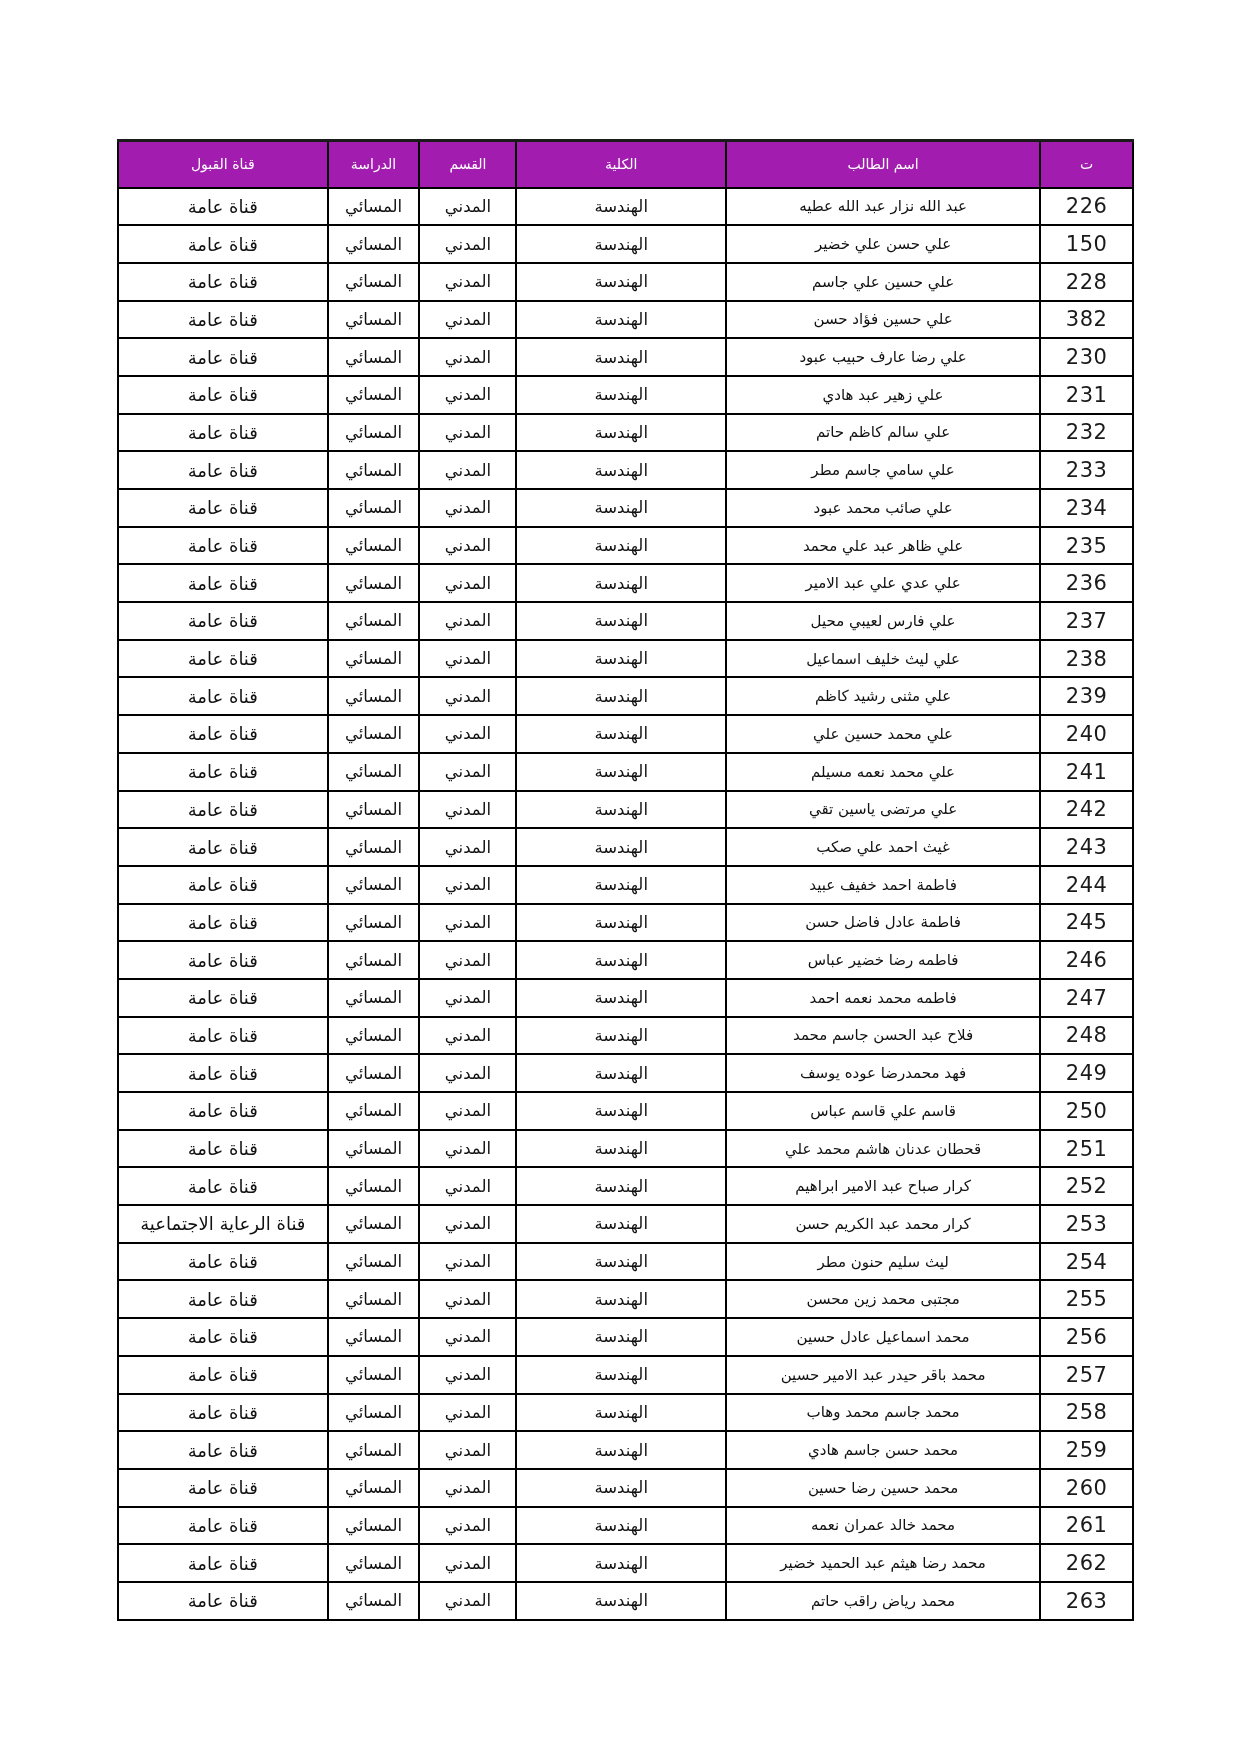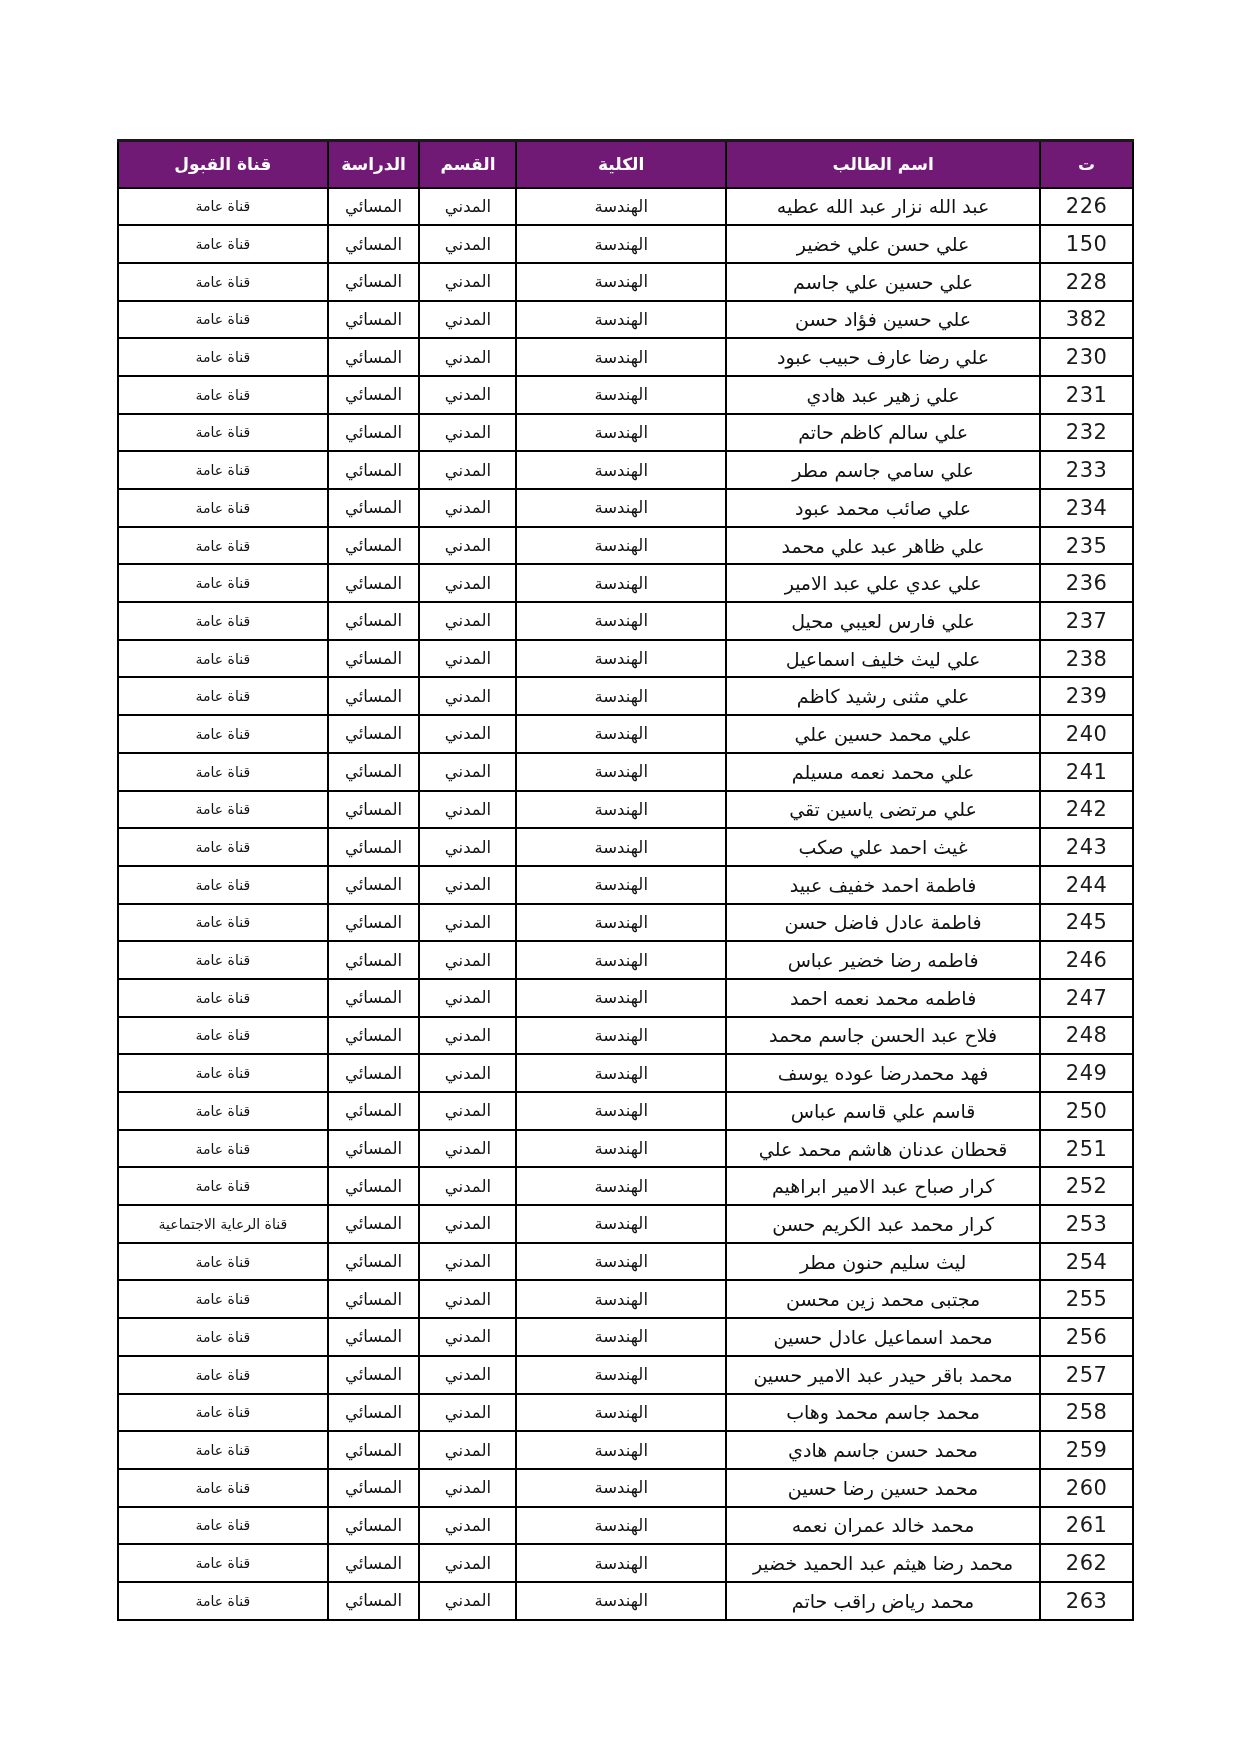--- a/index.html
+++ b/index.html
@@ -31,38 +31,38 @@
     border: 2px solid #000000;
     text-align: center;
     vertical-align: middle;
     padding: 0 6px;
     overflow: hidden;
     white-space: nowrap;
   }
   thead tr { height: 47px; }
   tbody tr { height: 37.7px; }
   th {
-    background: #701a75;
+    background: #a21caf;
     color: #ffffff;
-    font-weight: bold;
-    font-size: 17px;
+    font-weight: normal;
+    font-size: 14px;
     border-color: #000000;
   }
   td {
     color: #111111;
     font-size: 16.5px;
     background: #ffffff;
   }
   td.num {
     font-size: 21px;
     letter-spacing: 0.5px;
     color: #1a1a1a;
   }
-  td.name { font-size: 19px; margin-top: 8px; }
-  td.channel { font-size: 14px; margin-left: 16px; }
+  td.name { font-size: 15px; margin-top: 8px; }
+  td.channel { font-size: 18px; margin-left: 16px; }
   col.c-no      { width: 9.15%;  }
   col.c-name    { width: 30.95%; }
   col.c-college { width: 20.65%; }
   col.c-dept    { width: 9.55%;  }
   col.c-study   { width: 9.05%;  }
   col.c-channel { width: 20.65%; }
 </style>
 </head>
 <body>
 

